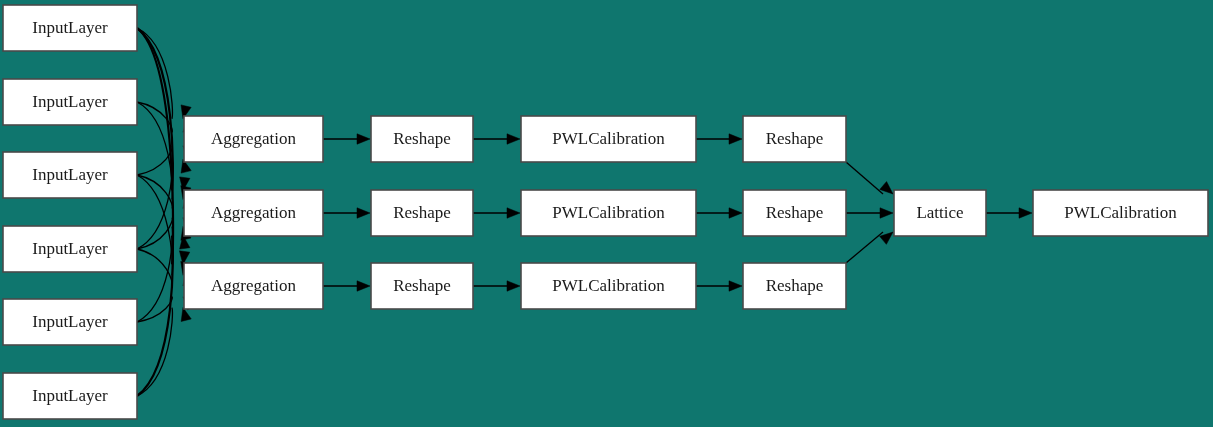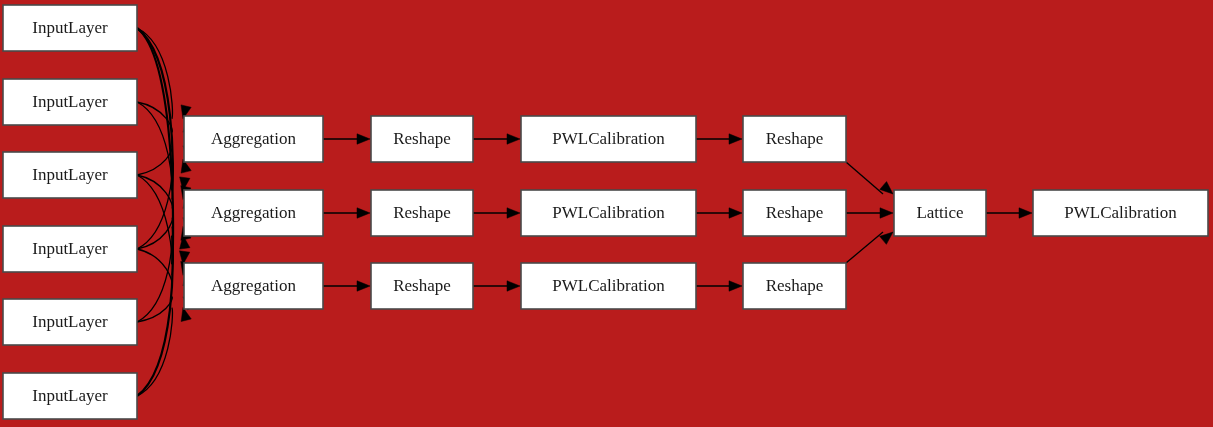--- a/index.html
+++ b/index.html
@@ -7,21 +7,21 @@
     padding: 0;
     background: #ffffff;
   }
   body {
     font-family: "Liberation Serif", "DejaVu Serif", serif;
   }
   #diagram-root {
     position: relative;
     width: 1213px;
     height: 427px;
-    background: #b91c1c;
+    background: #0f766e;
     overflow: hidden;
   }
   svg#graph {
     display: block;
     width: 1213px;
     height: 427px;
   }
   .node-box {
     fill: #ffffff;
     stroke: #4a4a4a;

